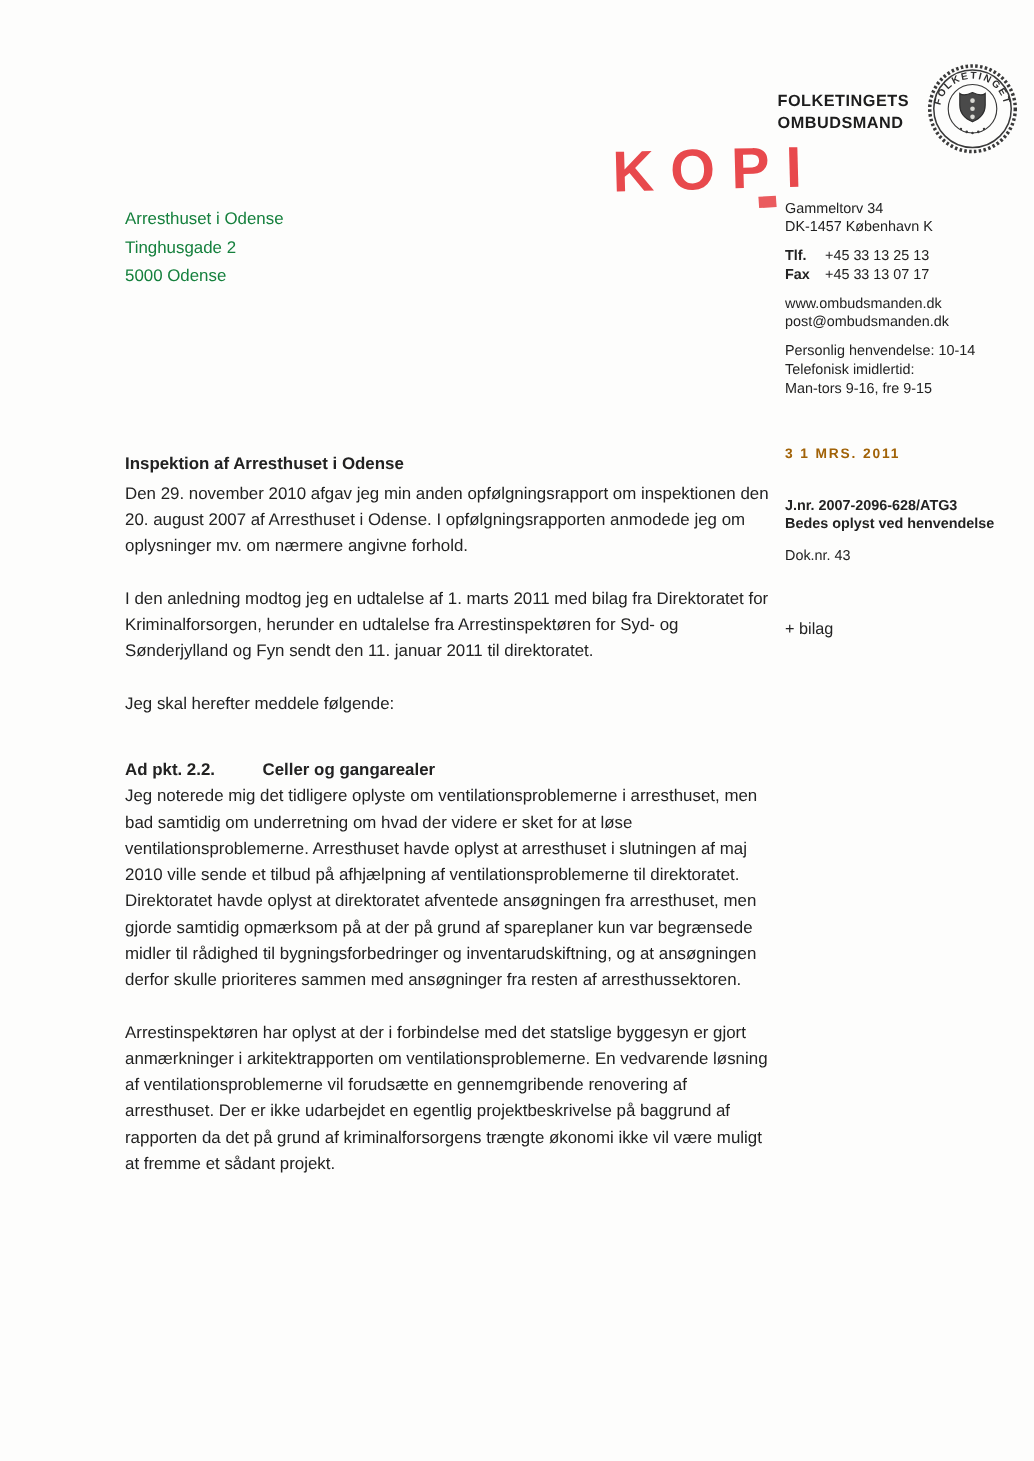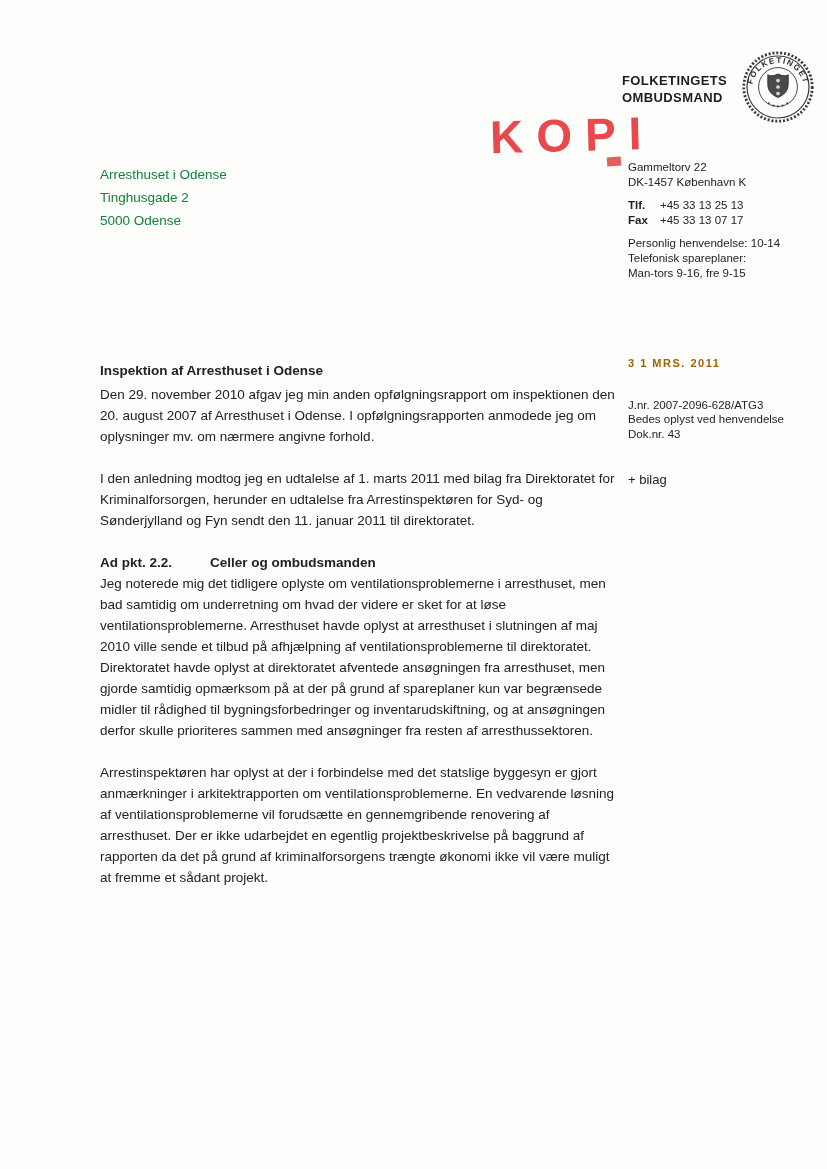--- a/index.html
+++ b/index.html
@@ -116,22 +116,22 @@
     color: #222;
   }
   .date-stamp {
     font-size: 11px;
     font-weight: bold;
     letter-spacing: 1.5px;
     color: #a16207;
     margin-bottom: 28px;
     font-family: "Liberation Sans", sans-serif;
   }
-  .jnr-block { margin-bottom: 1px; }
-  .doknr { margin-bottom: 32px; }
+  .jnr-block { margin-bottom: 12px; font-weight: bold; }
+  .doknr { margin-bottom: 44px; }
   .bilag { font-size: 13px; }
 </style>
 </head>
 <body>
 
 <div class="page">
 
   <div class="org-header">
     <div class="org-name">
       <div>FOLKETINGETS</div>
@@ -163,46 +163,51 @@
   <div class="kopi-artifact"></div>
 
   <div class="recipient">
     <div>Arresthuset i Odense</div>
     <div>Tinghusgade 2</div>
     <div>5000 Odense</div>
   </div>
 
   <div class="contact">
     <div class="group">
-      <div>Gammeltorv 22</div>
+      <div>Gammeltorv 34</div>
       <div>DK-1457 København K</div>
     </div>
     <div class="group">
       <div class="row">
         <span class="lbl">Tlf.</span>
         <span>+45 33 13 25 13</span>
       </div>
       <div class="row">
         <span class="lbl">Fax</span>
         <span>+45 33 13 07 17</span>
       </div>
     </div>
     <div class="group">
+      <div>www.ombudsmanden.dk</div>
+      <div>post@ombudsmanden.dk</div>
+    </div>
+    <div class="group">
       <div>Personlig henvendelse: 10-14</div>
-      <div>Telefonisk spareplaner:</div>
+      <div>Telefonisk imidlertid:</div>
       <div>Man-tors 9-16, fre 9-15</div>
     </div>
   </div>
 
   <div class="main">
     <h1>Inspektion af Arresthuset i Odense</h1>
     <p>Den 29. november 2010 afgav jeg min anden opfølgningsrapport om inspektionen den 20. august 2007 af Arresthuset i Odense. I opfølgningsrapporten anmodede jeg om oplysninger mv. om nærmere angivne forhold.</p>
     <p>I den anledning modtog jeg en udtalelse af 1. marts 2011 med bilag fra Direktoratet for Kriminalforsorgen, herunder en udtalelse fra Arrestinspektøren for Syd- og Sønderjylland og Fyn sendt den 11. januar 2011 til direktoratet.</p>
+    <p class="pre-section">Jeg skal herefter meddele følgende:</p>
     <div class="section-heading">
-      <span>Ad pkt. 2.2.</span><span class="sec-title">Celler og ombudsmanden</span>
+      <span>Ad pkt. 2.2.</span><span class="sec-title">Celler og gangarealer</span>
     </div>
     <p>Jeg noterede mig det tidligere oplyste om ventilationsproblemerne i arresthuset, men bad samtidig om underretning om hvad der videre er sket for at løse ventilationsproblemerne. Arresthuset havde oplyst at arresthuset i slutningen af maj 2010 ville sende et tilbud på afhjælpning af ventilationsproblemerne til direktoratet. Direktoratet havde oplyst at direktoratet afventede ansøgningen fra arresthuset, men gjorde samtidig opmærksom på at der på grund af spareplaner kun var begrænsede midler til rådighed til bygningsforbedringer og inventarudskiftning, og at ansøgningen derfor skulle prioriteres sammen med ansøgninger fra resten af arresthussektoren.</p>
     <p>Arrestinspektøren har oplyst at der i forbindelse med det statslige byggesyn er gjort anmærkninger i arkitektrapporten om ventilationsproblemerne. En vedvarende løsning af ventilationsproblemerne vil forudsætte en gennemgribende renovering af arresthuset. Der er ikke udarbejdet en egentlig projektbeskrivelse på baggrund af rapporten da det på grund af kriminalforsorgens trængte økonomi ikke vil være muligt at fremme et sådant projekt.</p>
   </div>
 
   <div class="meta">
     <div class="date-stamp">3 1 MRS. 2011</div>
     <div class="jnr-block">
       <div>J.nr. 2007-2096-628/ATG3</div>
       <div>Bedes oplyst ved henvendelse</div>

